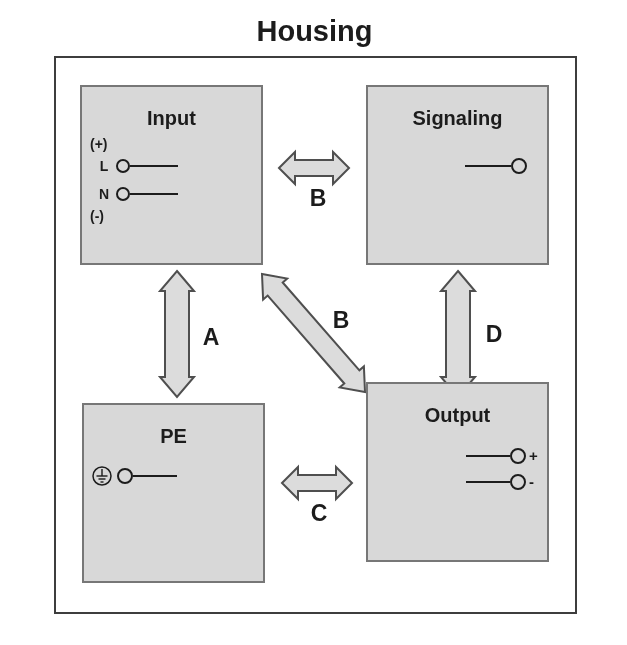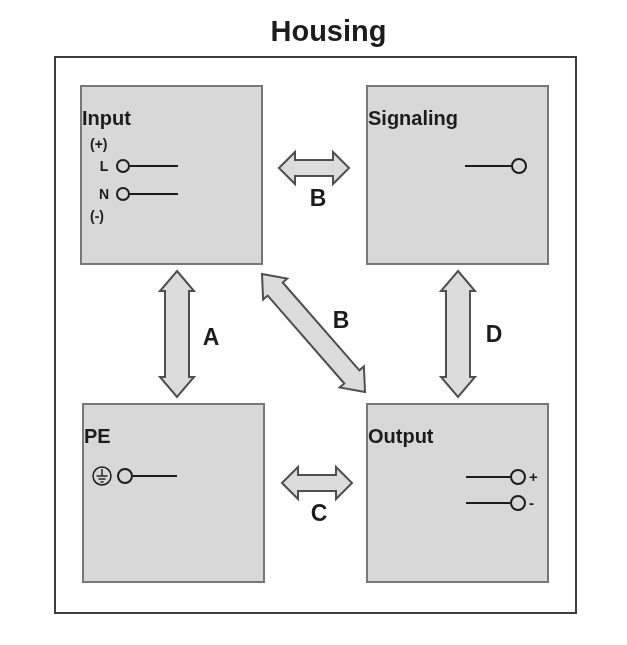--- a/index.html
+++ b/index.html
@@ -19,21 +19,21 @@
   }
   .stage {
     position: relative;
     width: 627px;
     height: 645px;
     background: var(--bg);
     overflow: hidden;
   }
   .title {
     position: absolute;
-    left: 68px;
+    left: 54px;
     top: 15px;
     width: 521px;
     text-align: center;
     font-size: 29px;
     font-weight: bold;
     color: var(--text);
   }
   .housing {
     position: absolute;
     left: 54px;
@@ -67,27 +67,27 @@
   .block {
     position: absolute;
     width: 183px;
     height: 180px;
     background: var(--box-fill);
     border: 2px solid var(--box-border);
   }
   .block-input    { left: 80px;  top: 85px;  }
   .block-signaling{ left: 366px; top: 85px;  }
   .block-pe       { left: 82px;  top: 403px; text-decoration: underline; }
-  .block-output   { left: 366px; top: 403px; }
+  .block-output   { left: 366px; top: 382px; }
   .block-title {
     position: absolute;
     left: 0;
     top: 21px;
     width: 100%;
-    text-align: left;
+    text-align: center;
     font-size: 20px;
     font-weight: bold;
     line-height: 1;
   }
   .t-label {
     position: absolute;
     font-size: 14px;
     font-weight: bold;
     line-height: 14px;
   }

